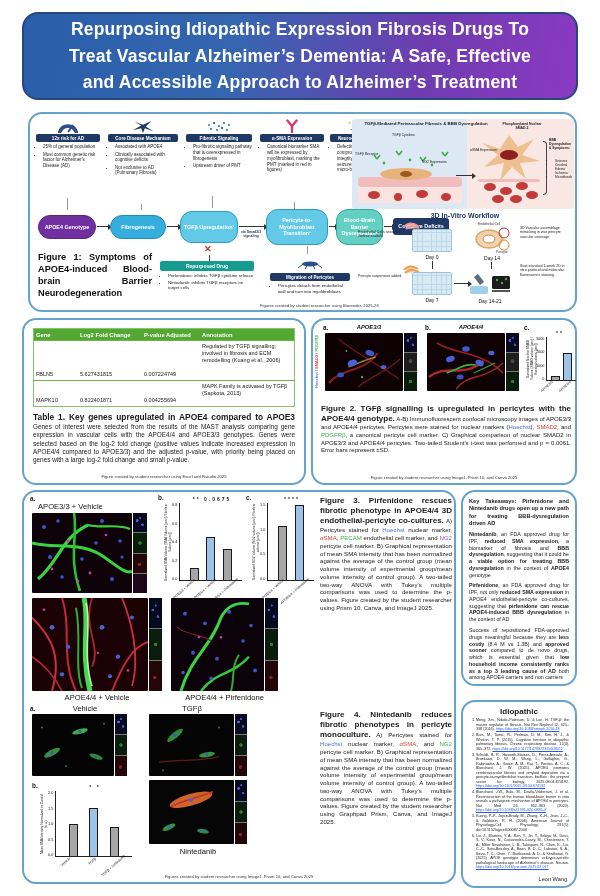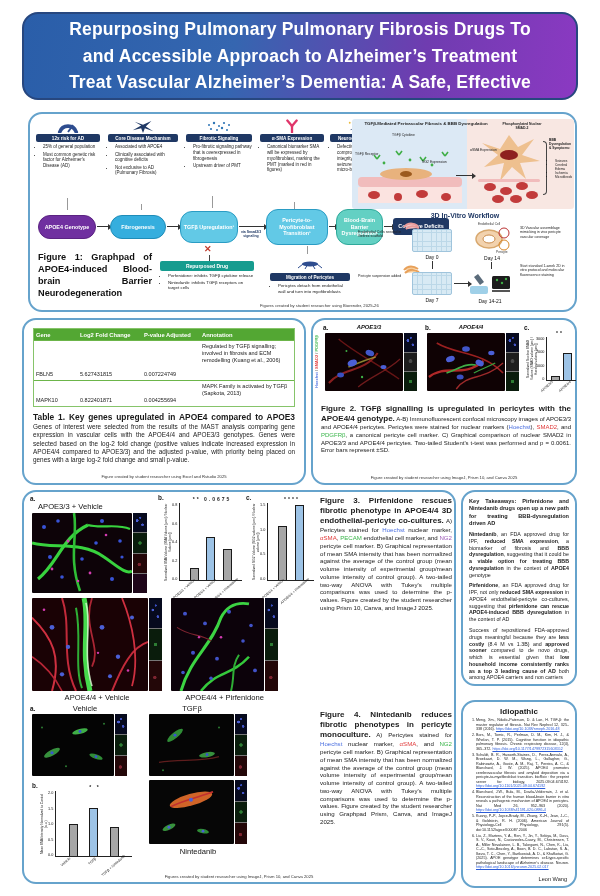--- a/index.html
+++ b/index.html
@@ -108,23 +108,23 @@
   .sec-refs li{font-size:3.7px;line-height:1.22;text-align:justify;margin-bottom:1.5px;}
   .doi{color:#2a5bd7;text-decoration:underline;}
   .author{position:absolute;right:8px;bottom:4px;font-size:5.6px;color:#222;}
 </style>
 </head>
 <body>
 
 <div class="poster">
 
   <header class="banner">
-    <div class="title-line">Repurposing Pulmonary Pulmonary Fibrosis Drugs To</div>
+    <div class="title-line">Repurposing Idiopathic Expression Fibrosis Drugs To</div>
+    <div class="title-line">Treat Vascular Alzheimer’s Dementia: A Safe, Effective</div>
     <div class="title-line">and Accessible Approach to Alzheimer’s Treatment</div>
-    <div class="title-line">Treat Vascular Alzheimer’s Dementia: A Safe, Effective</div>
   </header>
 
   <section class="box sec-fig1">
 
     <div class="infocol" style="left:6px;width:64px">
       <div class="icon">
         <svg width="22" height="13" viewBox="0 0 24 14">
             <path d="M3,13 A9.5,9.5 0 0 1 21,13" fill="none" stroke="#2e4d8f" stroke-width="4" stroke-linecap="round"></path>
             <line x1="12" y1="13" x2="17.5" y2="5.5" stroke="#2e4d8f" stroke-width="2"></line>
           </svg>
@@ -258,21 +258,21 @@
               <line x1="20" y1="4" x2="25" y2="8"></line>
             </g>
           </svg>
       </div>
       <div class="mighead">Migration of Pericytes</div>
       <ul>
         <li>Pericytes detach from endothelial wall and turn into myofibroblasts</li>
       </ul>
     </div>
 
-    <div class="fig1cap" style="left:8px;top:138px;width:114px">Figure 1: Graphpad of APOE4-induced Blood-brain Barrier Neurodegeneration</div>
+    <div class="fig1cap" style="left:8px;top:138px;width:114px">Figure 1: Symptoms of APOE4-induced Blood-brain Barrier Neurodegeneration</div>
     <div class="credit" style="left:230px;top:189px;width:300px;text-align:left">Figures created by student researcher using Biorender, 2025-26</div>
 
     <div class="illu">
       <div class="illu-title">TGFβ-Mediated Perivascular Fibrosis &amp; BBB Dysregulation</div>
       <svg class="micro" style="left:2px;top:24px;width:112px;height:62px" viewBox="0 0 112 62" preserveAspectRatio="none">
         <rect width="112" height="62" fill="none"></rect>
         <rect x="4" y="34" width="104" height="10" rx="4" fill="#f1bcbc"></rect>
         <rect x="4" y="44" width="104" height="16" fill="#fbe3e0"></rect>
         <g fill="#c23b3b">
             <ellipse cx="20" cy="52" rx="6" ry="4"></ellipse>

